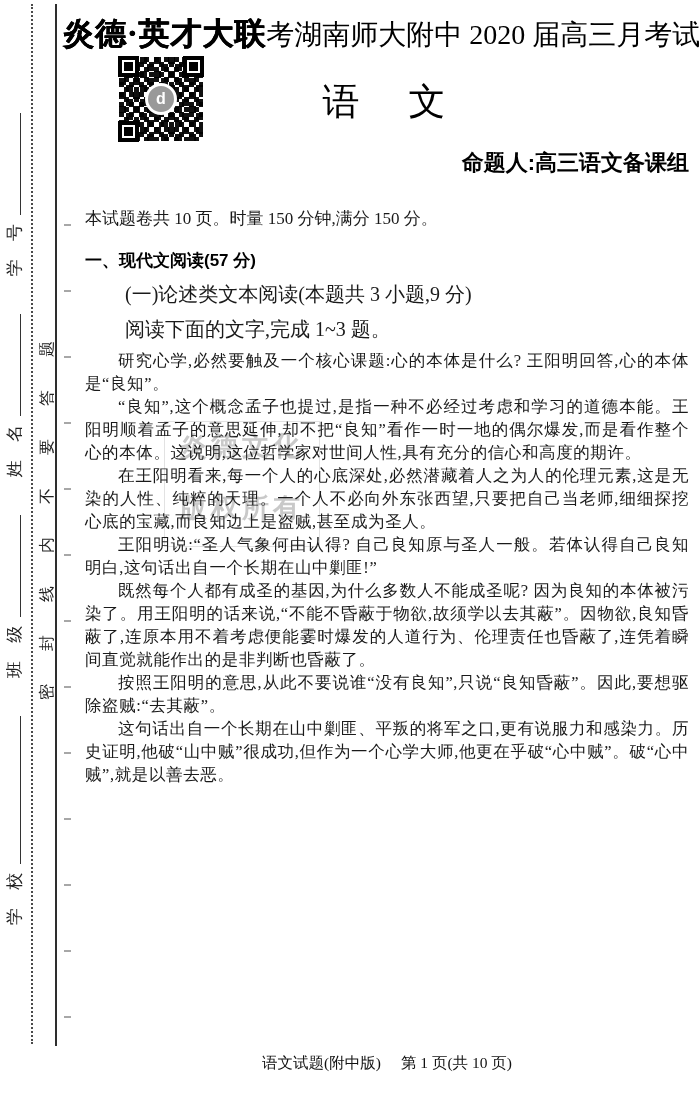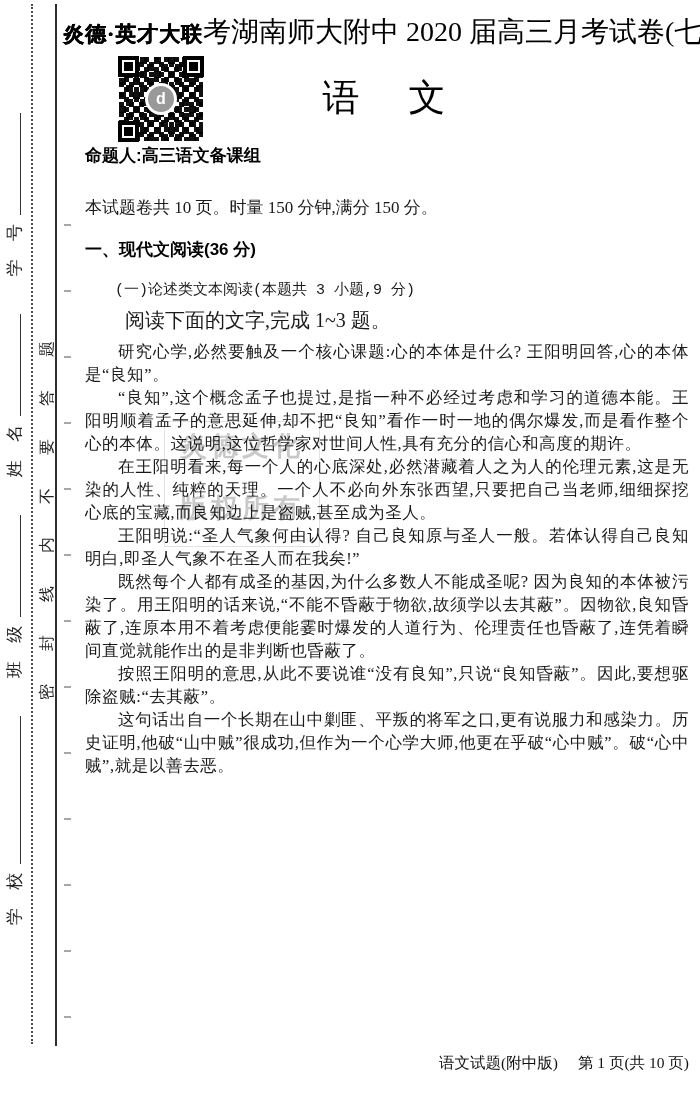--- a/index.html
+++ b/index.html
@@ -51,36 +51,36 @@
   .fp::after{content:"";position:absolute;inset:2px;background:#000;}
   .fp.tl{left:0;top:0}.fp.tr{right:0;top:0}.fp.bl{left:0;bottom:0}
   .qr-logo{position:absolute;left:50%;top:50%;transform:translate(-50%,-50%);
     width:26px;height:26px;border-radius:50%;background:#999;border:3px solid #fff;
     color:#fff;display:flex;align-items:center;justify-content:center;
     font:bold 16px "Liberation Sans",sans-serif;}
   
   .content{position:absolute;left:85px;top:0;width:604px;z-index:1;}
   .exam-title{margin:13px 0 0 -22px;width:648px;text-align:center;white-space:nowrap;
     font-weight:normal;font-size:28px;color:#000;}
-  .exam-title .brand{font-weight:900;font-size:21px;letter-spacing:1px;
+  .exam-title .brand{font-weight:900;font-size:31px;letter-spacing:1px;
     text-shadow:0.6px 0 #000, 0 0.4px #000;}
   .subject{margin:22px 0 0 0;text-align:center;font-size:37px;font-weight:normal;
     letter-spacing:6px;font-family:"Liberation Sans","DejaVu Sans",sans-serif;color:#000;}
-  .setter{margin-top:21px;text-align:left;font-size:17px;font-weight:bold;
+  .setter{margin-top:21px;text-align:right;font-size:22px;font-weight:bold;
     font-family:"Liberation Sans","DejaVu Sans",sans-serif;color:#000;}
   .info{margin-top:29px;text-align:left;font-size:17px;}
   .sec{margin-top:19px;font-size:17px;font-weight:bold;
     font-family:"Liberation Sans","DejaVu Sans",sans-serif;color:#000;}
-  .subsec{margin-top:19px;font-size:15px;text-indent:2em;font-family:Liberation Mono, monospace;}
+  .subsec{margin-top:9px;font-size:20px;text-indent:2em;}
   .instr{margin-top:8px;font-size:20px;text-indent:2em;}
   .passage{margin-top:6px;}
   .passage p{margin:0;font-size:16.5px;line-height:23px;letter-spacing:0.6px;
     text-align:justify;text-indent:2em;}
   
-  .footer{position:absolute;left:85px;top:1053px;width:604px;text-align:right;
+  .footer{position:absolute;left:85px;top:1053px;width:604px;text-align:center;
     font-size:15.5px;color:#111;}
   .footer .fgap{display:inline-block;width:20px;}
 </style>
 </head>
 <body>
 
 <div class="page">
 
   <div class="seal-dotted"></div>
   <div class="seal-solid"></div>
@@ -122,29 +122,29 @@
 
   <div class="content">
     <h1 class="exam-title"><span class="brand">炎德·英才大联</span><span>考湖南师大附中 2020 届高三月考试卷(七)</span></h1>
 
     <h2 class="subject">语　文</h2>
 
     <div class="setter">命题人:高三语文备课组</div>
 
     <div class="info">本试题卷共 10 页。时量 150 分钟,满分 150 分。</div>
 
-    <div class="sec">一、现代文阅读(36 分)</div>
+    <div class="sec">一、现代文阅读(57 分)</div>
     <div class="subsec">(一)论述类文本阅读(本题共 3 小题,9 分)</div>
     <div class="instr">阅读下面的文字,完成 1~3 题。</div>
 
     <div class="passage">
       <p>研究心学,必然要触及一个核心课题:心的本体是什么? 王阳明回答,心的本体是“良知”。</p>
       <p>“良知”,这个概念孟子也提过,是指一种不必经过考虑和学习的道德本能。王阳明顺着孟子的意思延伸,却不把“良知”看作一时一地的偶尔爆发,而是看作整个心的本体。这说明,这位哲学家对世间人性,具有充分的信心和高度的期许。</p>
       <p>在王阳明看来,每一个人的心底深处,必然潜藏着人之为人的伦理元素,这是无染的人性、纯粹的天理。一个人不必向外东张西望,只要把自己当老师,细细探挖心底的宝藏,而良知边上是盗贼,甚至成为圣人。</p>
-      <p>王阳明说:“圣人气象何由认得? 自己良知原与圣人一般。若体认得自己良知明白,即圣人气象不在圣人而在我矣!”</p>
+      <p>王阳明说:“圣人气象何由认得? 自己良知原与圣人一般。若体认得自己良知明白,这句话出自一个长期在山中剿匪!”</p>
       <p>既然每个人都有成圣的基因,为什么多数人不能成圣呢? 因为良知的本体被污染了。用王阳明的话来说,“不能不昏蔽于物欲,故须学以去其蔽”。因物欲,良知昏蔽了,连原本用不着考虑便能霎时爆发的人道行为、伦理责任也昏蔽了,连凭着瞬间直觉就能作出的是非判断也昏蔽了。</p>
       <p>按照王阳明的意思,从此不要说谁“没有良知”,只说“良知昏蔽”。因此,要想驱除盗贼:“去其蔽”。</p>
       <p>这句话出自一个长期在山中剿匪、平叛的将军之口,更有说服力和感染力。历史证明,他破“山中贼”很成功,但作为一个心学大师,他更在乎破“心中贼”。破“心中贼”,就是以善去恶。</p>
     </div>
   </div>
 
   <div class="footer">
     <span>语文试题(附中版)</span><span class="fgap"></span><span>第 1 页(共 10 页)</span>
   </div>
 

